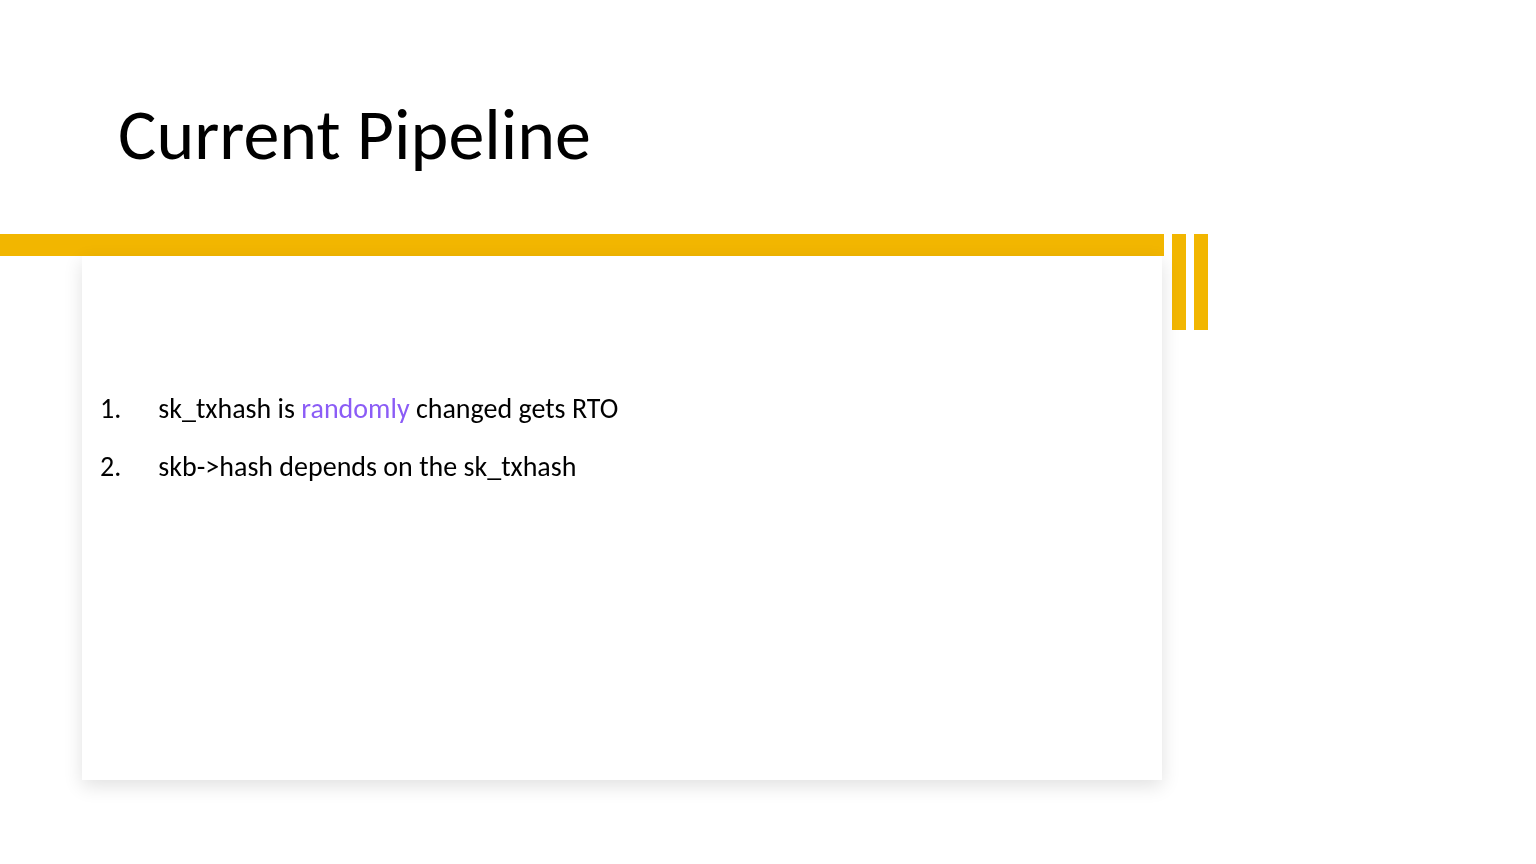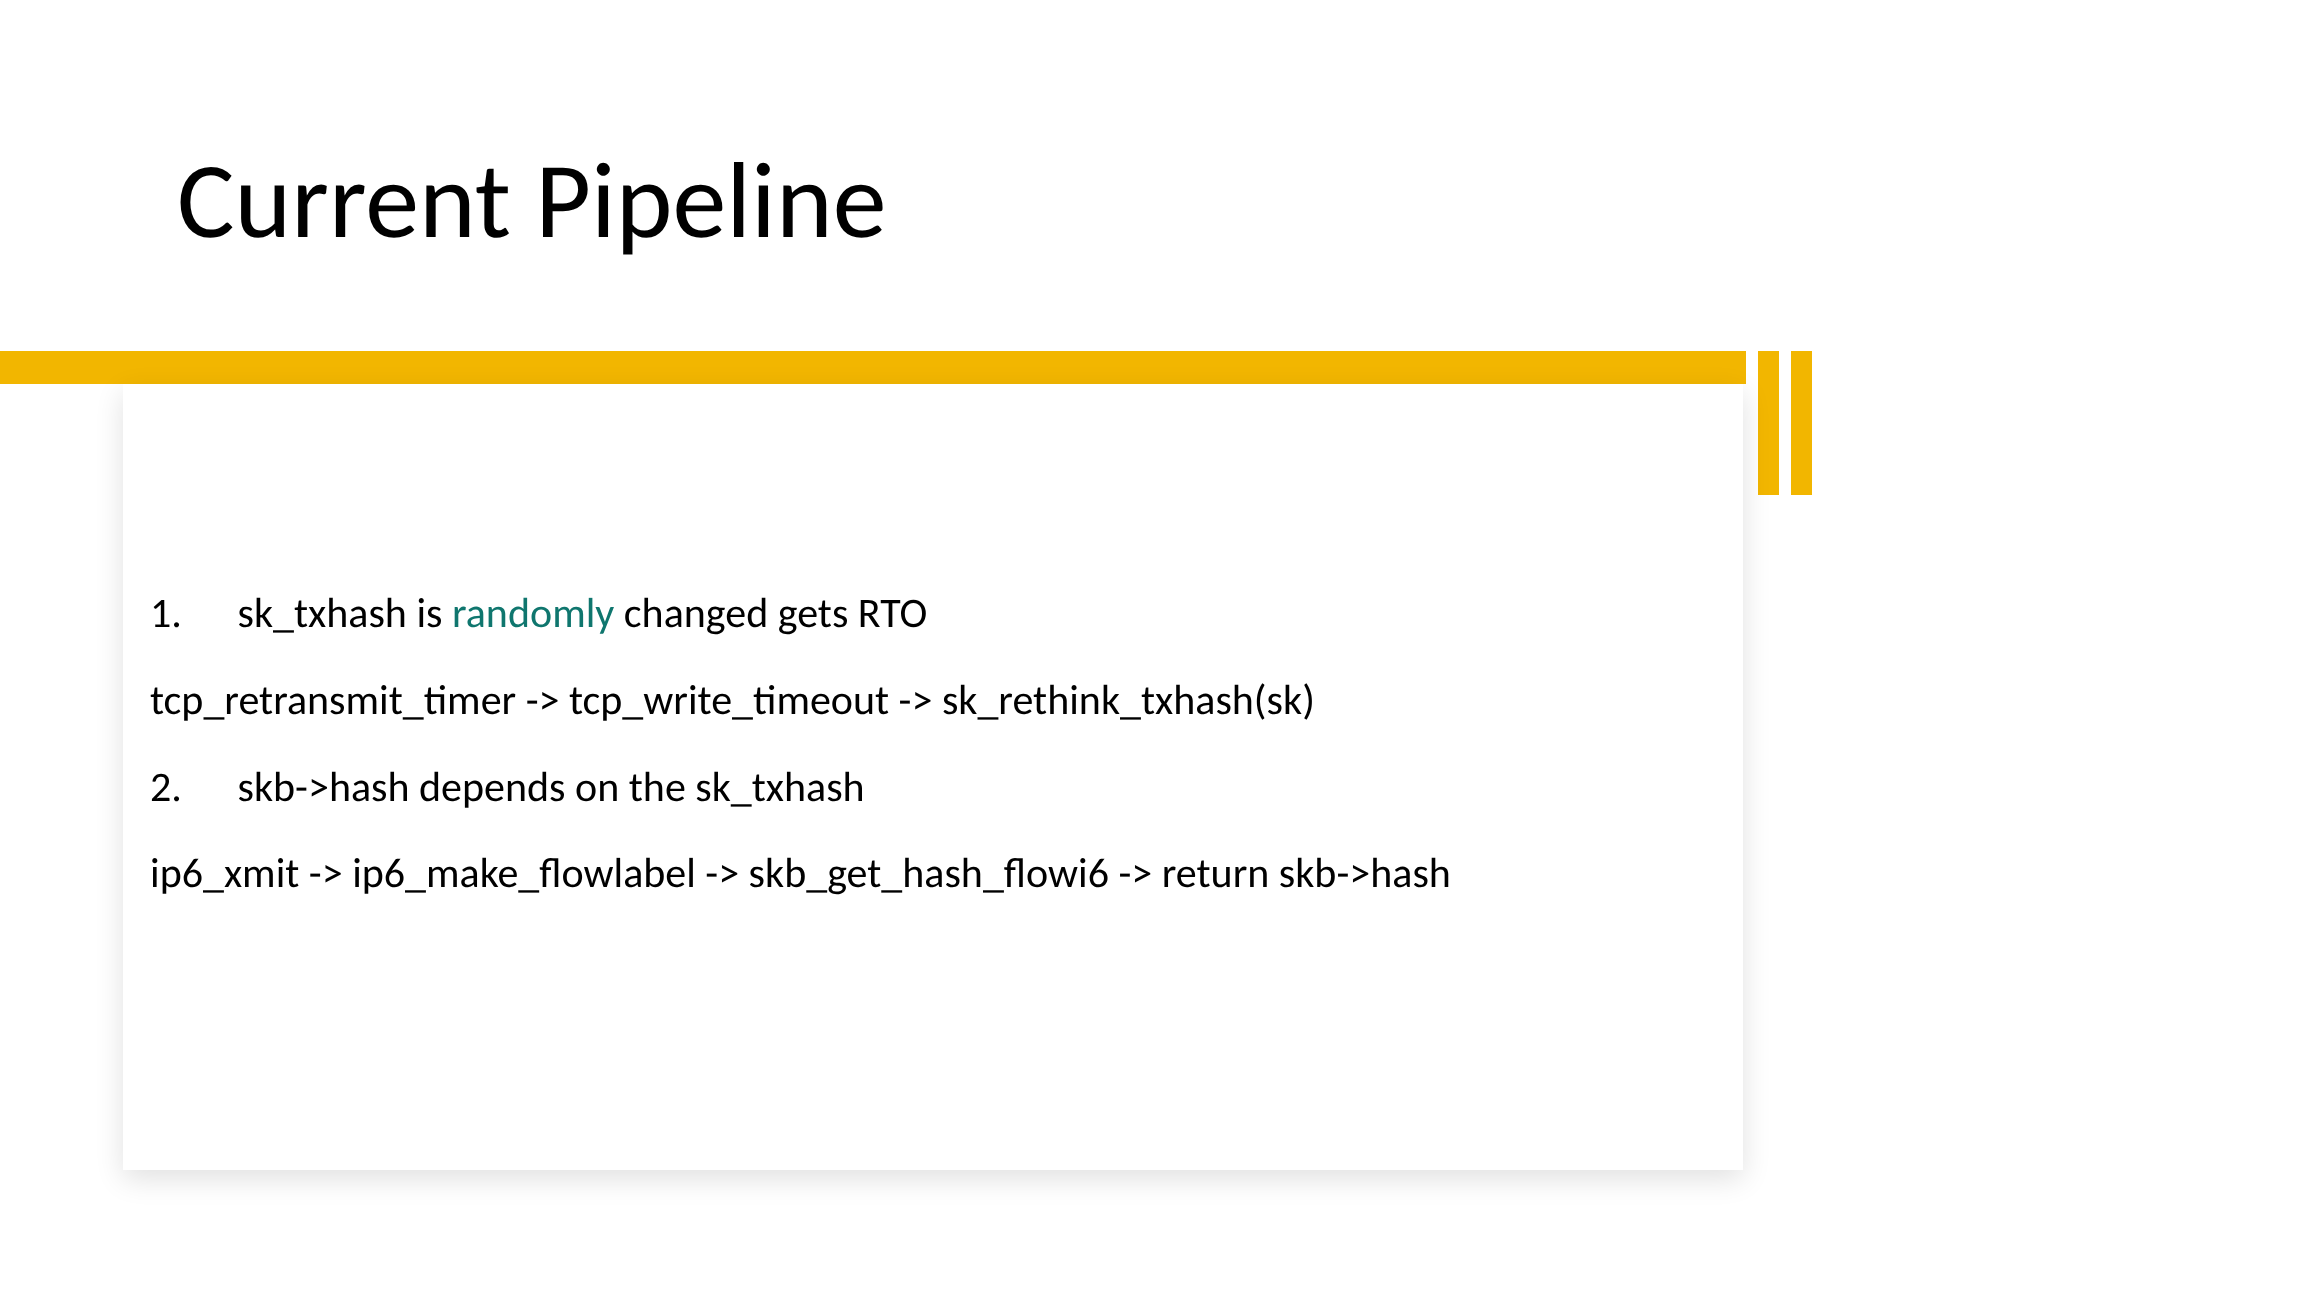--- a/index.html
+++ b/index.html
@@ -82,21 +82,21 @@
     line-height: 1.35;
     margin: 0 0 20px 0;
     white-space: nowrap;
   }
 
   .num {
     display: inline-block;
     width: 52px;
   }
 
-  .red { color: #0f766e; }
+  .red { color: #8b5cf6; }
 
 </style>
 </head>
 <body>
 
 <div class="slide">
 
   <div class="title">Current Pipeline</div>
 
   <div class="hbar"></div>
@@ -104,24 +104,22 @@
   <div class="vbar2"></div>
 
   <div class="card-shadow"></div>
 
   <div class="body-card">
 
     <p class="line">
       <span class="num">1.</span>
       <span>sk_txhash is </span><span class="red">randomly</span><span> changed gets RTO</span>
     </p>
-    <p class="line">tcp_retransmit_timer -&gt; tcp_write_timeout -&gt; sk_rethink_txhash(sk)</p>
 
     <p class="line">
       <span class="num">2.</span>
       <span>skb-&gt;hash depends on the sk_txhash</span>
     </p>
 
-    <p class="line">ip6_xmit -&gt; ip6_make_flowlabel -&gt; skb_get_hash_flowi6 -&gt; return skb-&gt;hash</p>
 
   </div>
 
 </div>
 
 </body></html>

